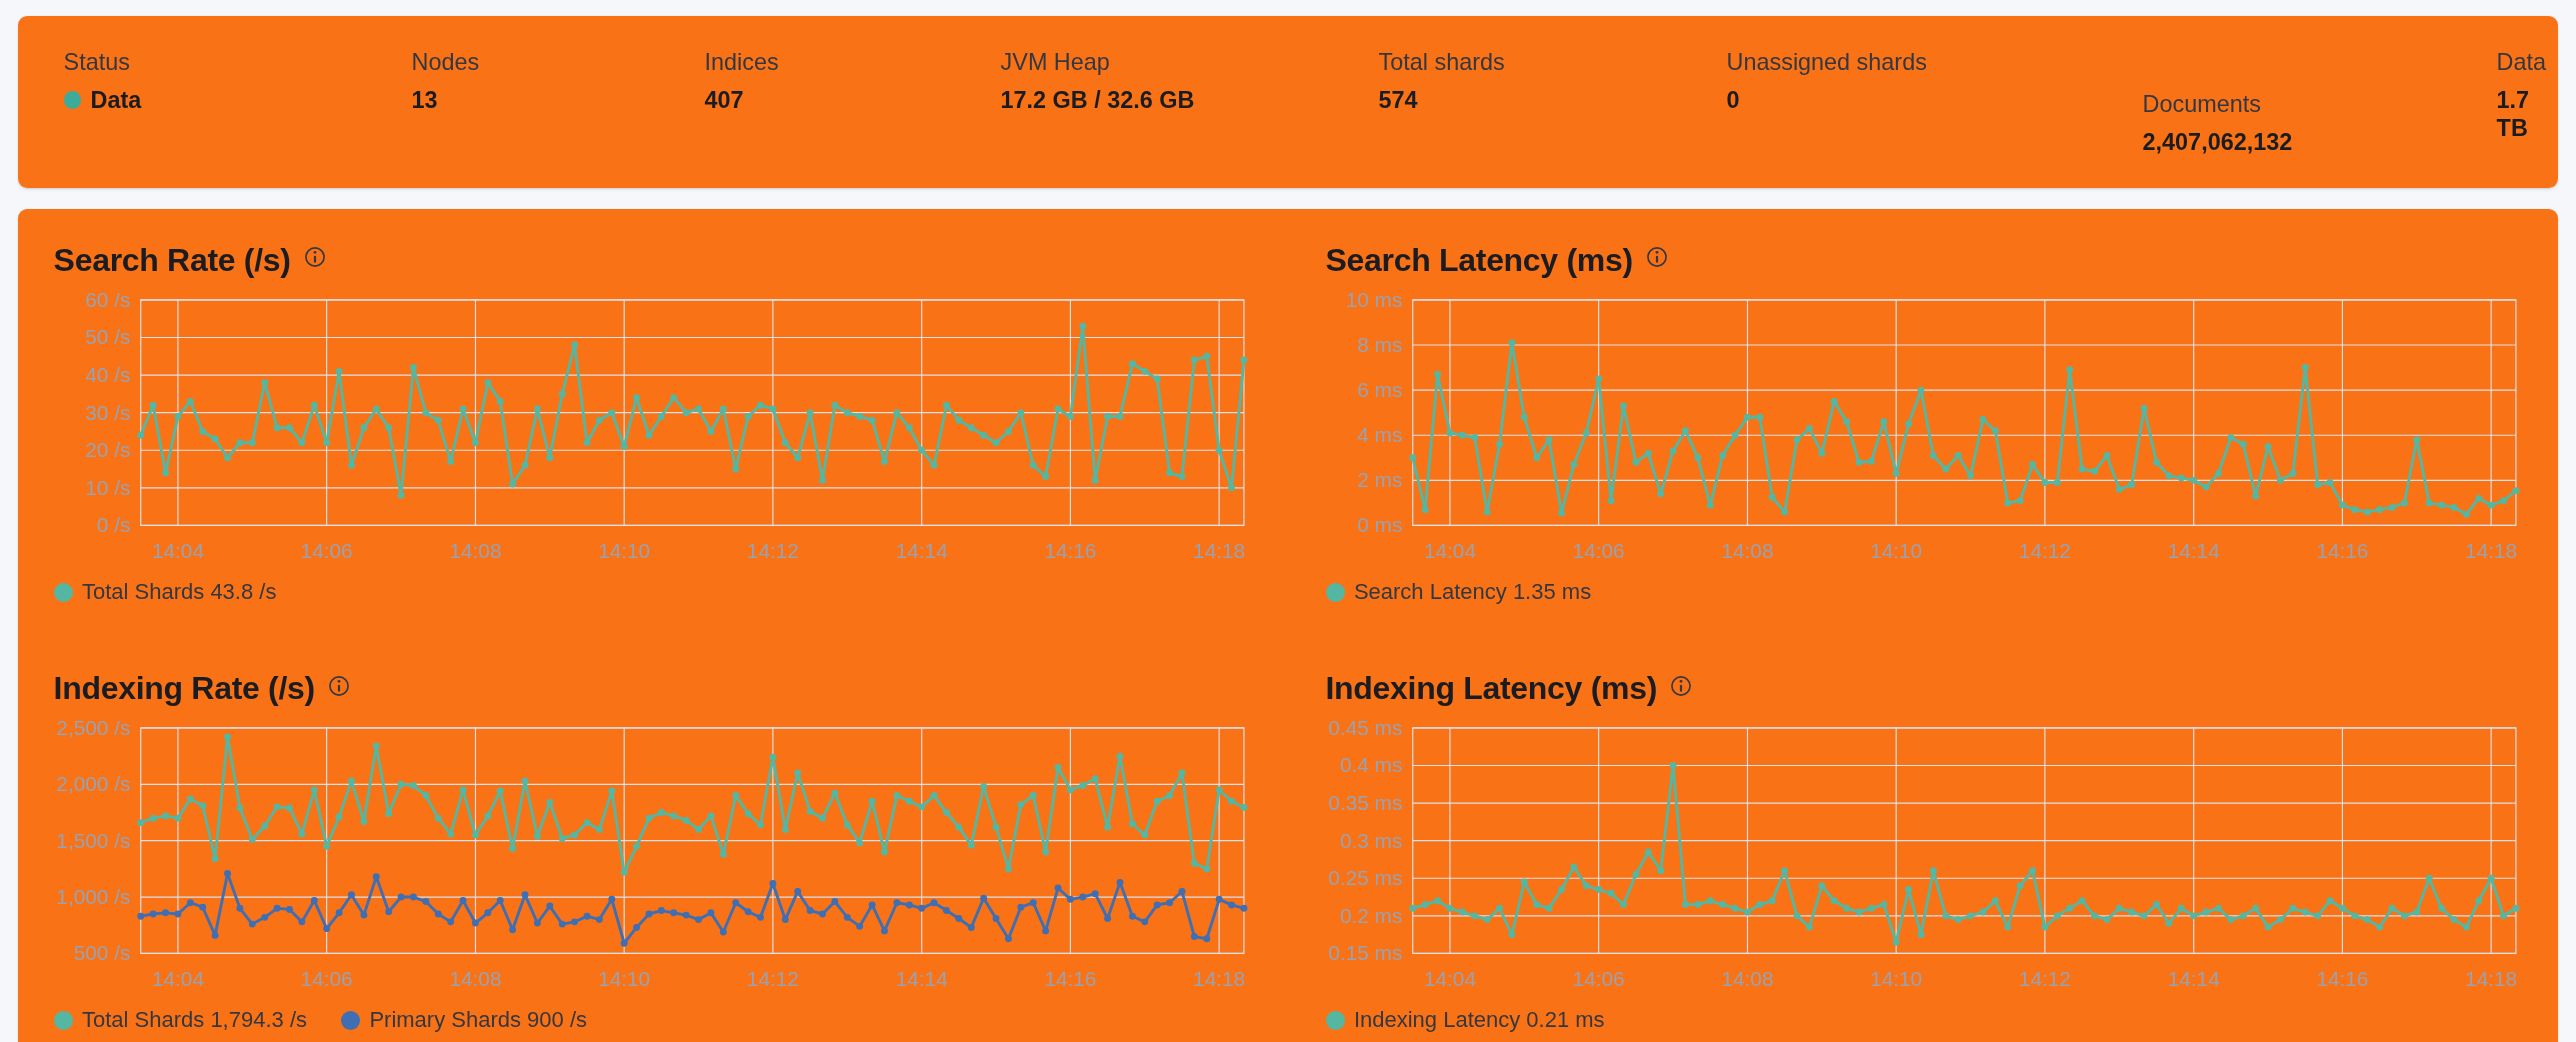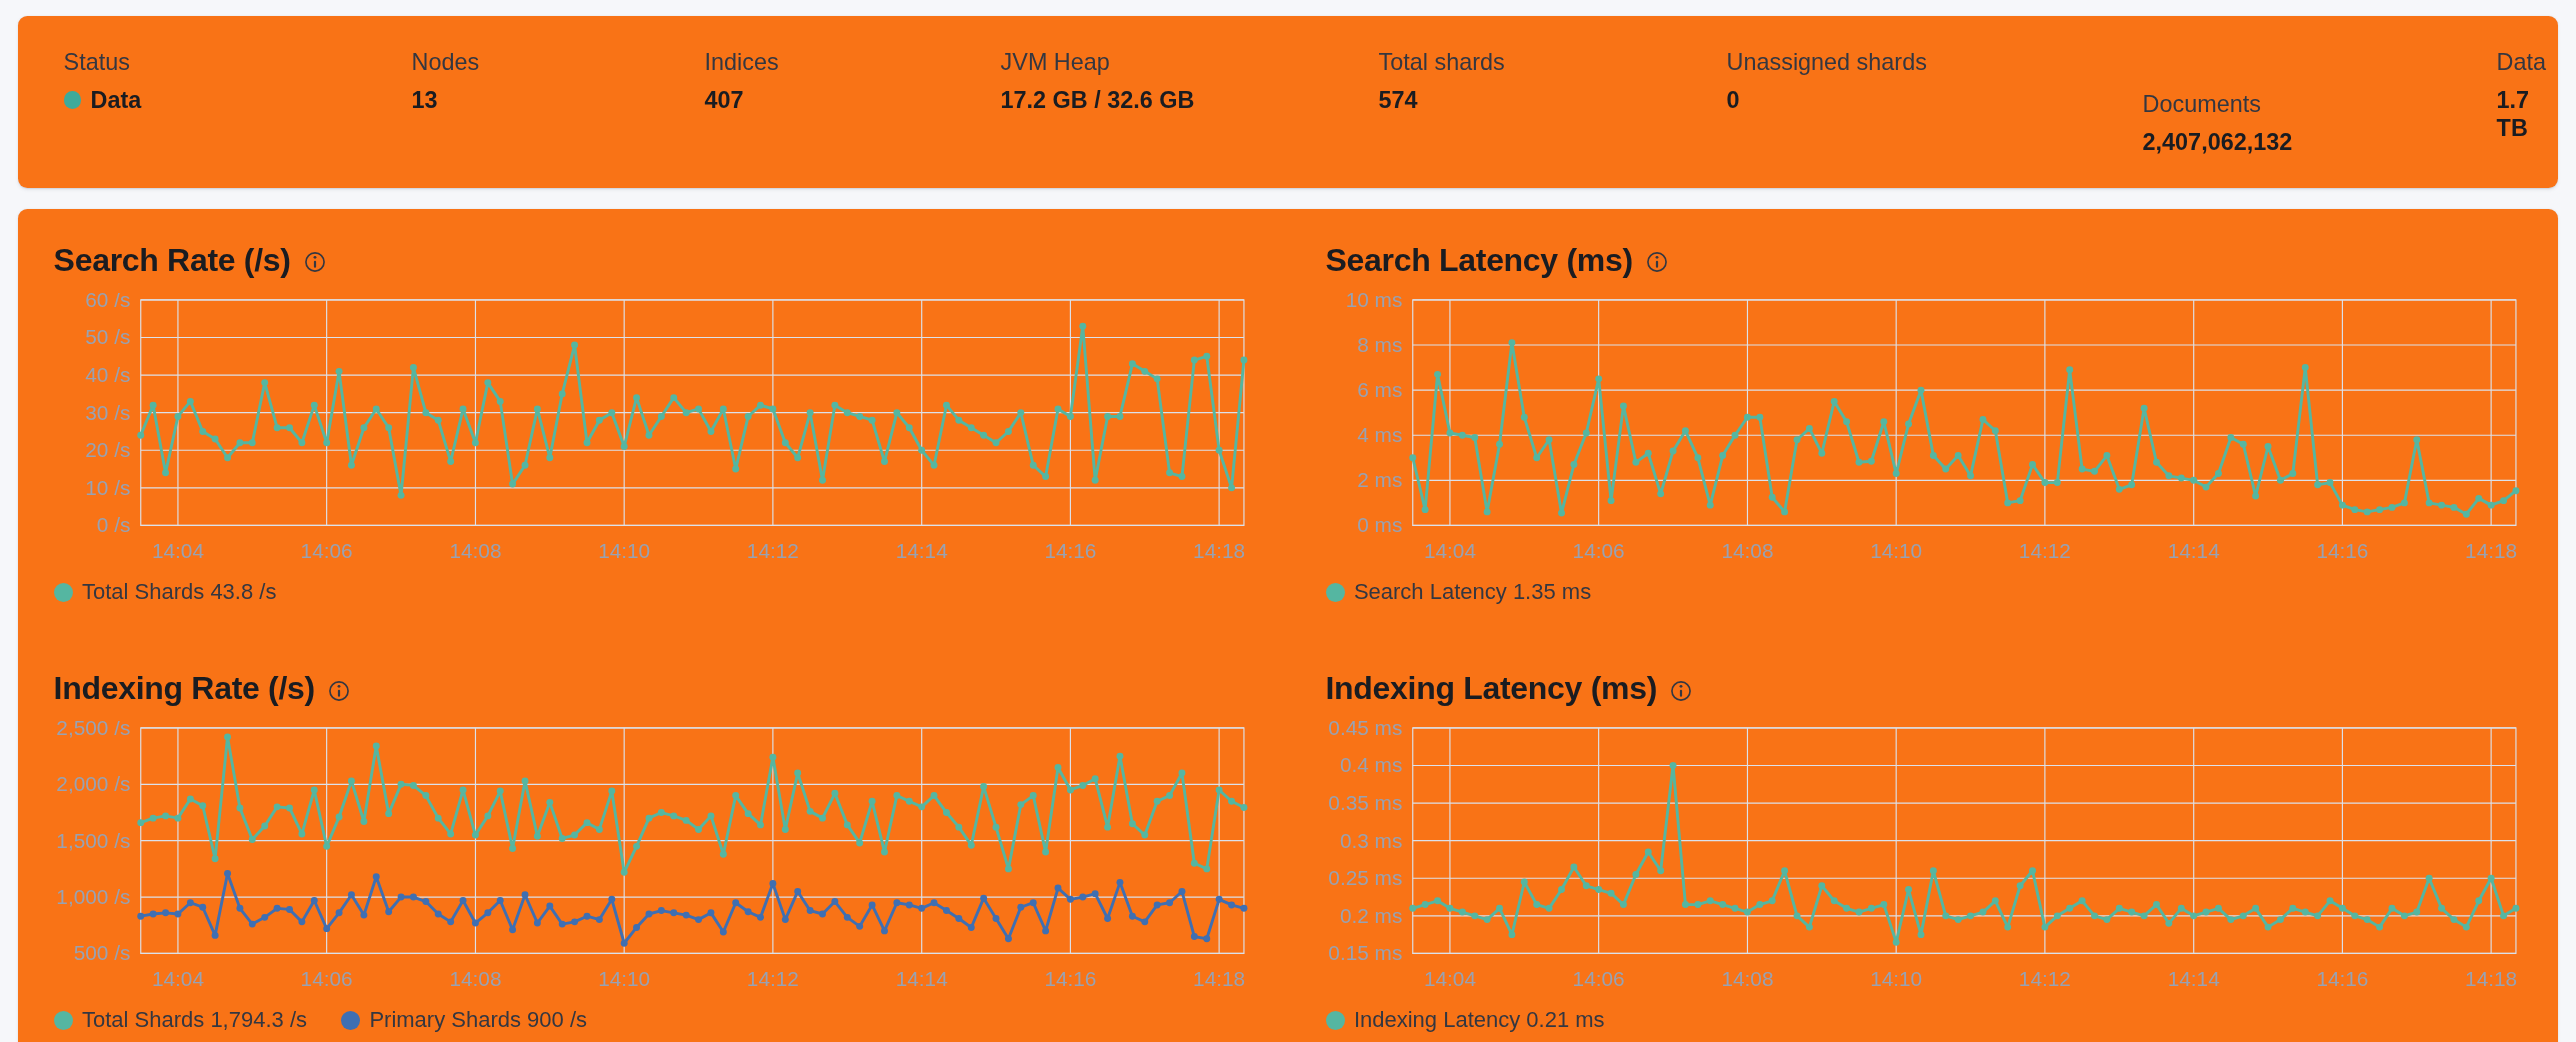--- a/index.html
+++ b/index.html
@@ -42,21 +42,21 @@
     padding:34px 36px;
     box-sizing:border-box;
   }
   .grid{
     display:grid;
     grid-template-columns:1fr 1fr;
     column-gap:75px;
     row-gap:66px;
   }
   .panel{min-width:0;}
-  .panel-title-row{display:flex;align-items:center;gap:13px;margin:0 0 15px 0;}
+  .panel-title-row{display:flex;align-items:flex-start;gap:13px;margin:0 0 15px 0;}
   .panel-title{font-size:32px;font-weight:700;color:#1a1c21;margin:0;letter-spacing:-0.3px;line-height:1.1;}
   .info-icon{display:inline-flex;margin-top:3.5px;}
   .chart{width:100%;}
   .chart svg{width:100%;display:block;}
   .legend{display:flex;align-items:flex-start;gap:34px;margin-top:7px;}
   .legend-item{display:inline-flex;align-items:center;gap:9.4px;cursor:pointer;}
   .legend-dot{width:19px;height:19px;border-radius:50%;flex:0 0 auto;}
   .legend-label{font-size:22px;color:#343741;line-height:1.2;}
 </style>
 </head>

